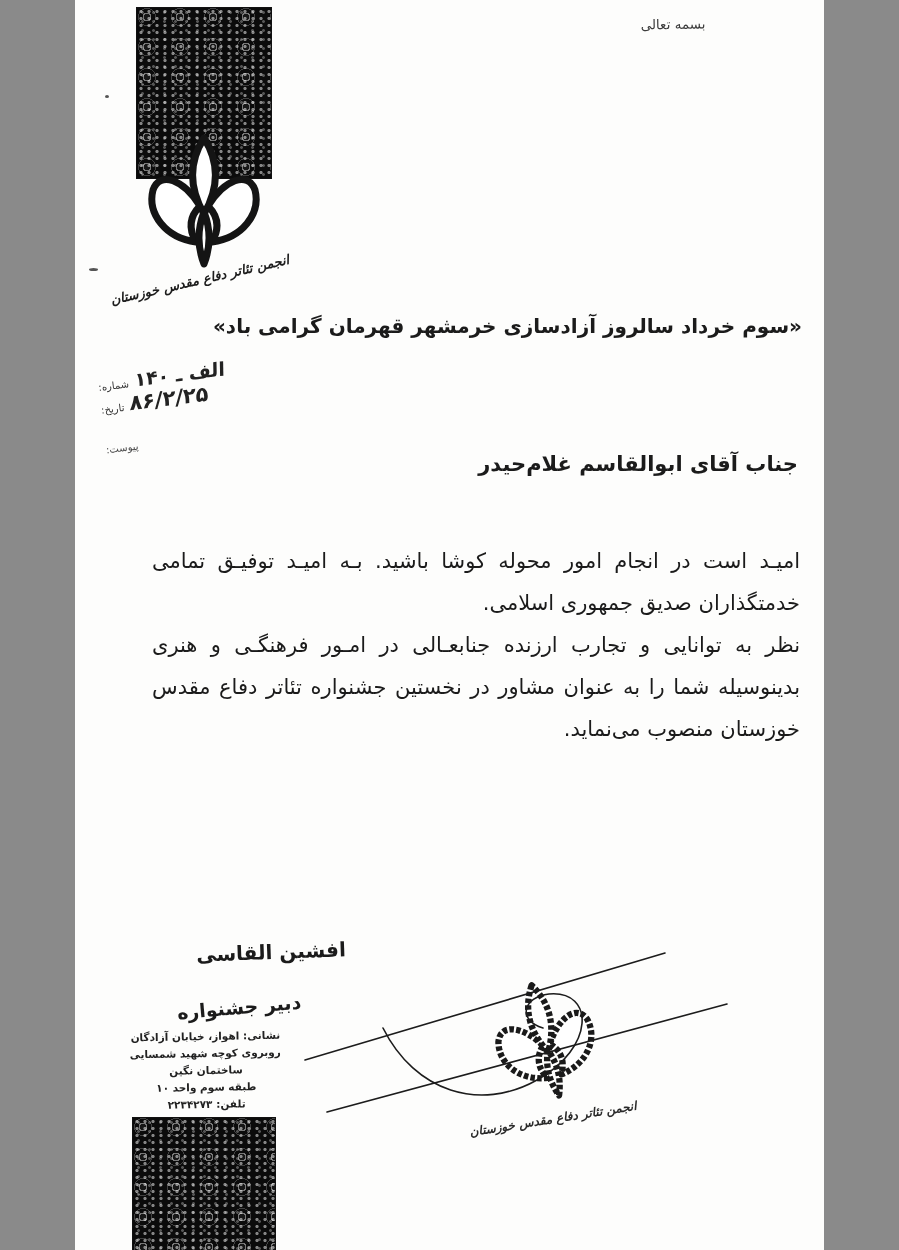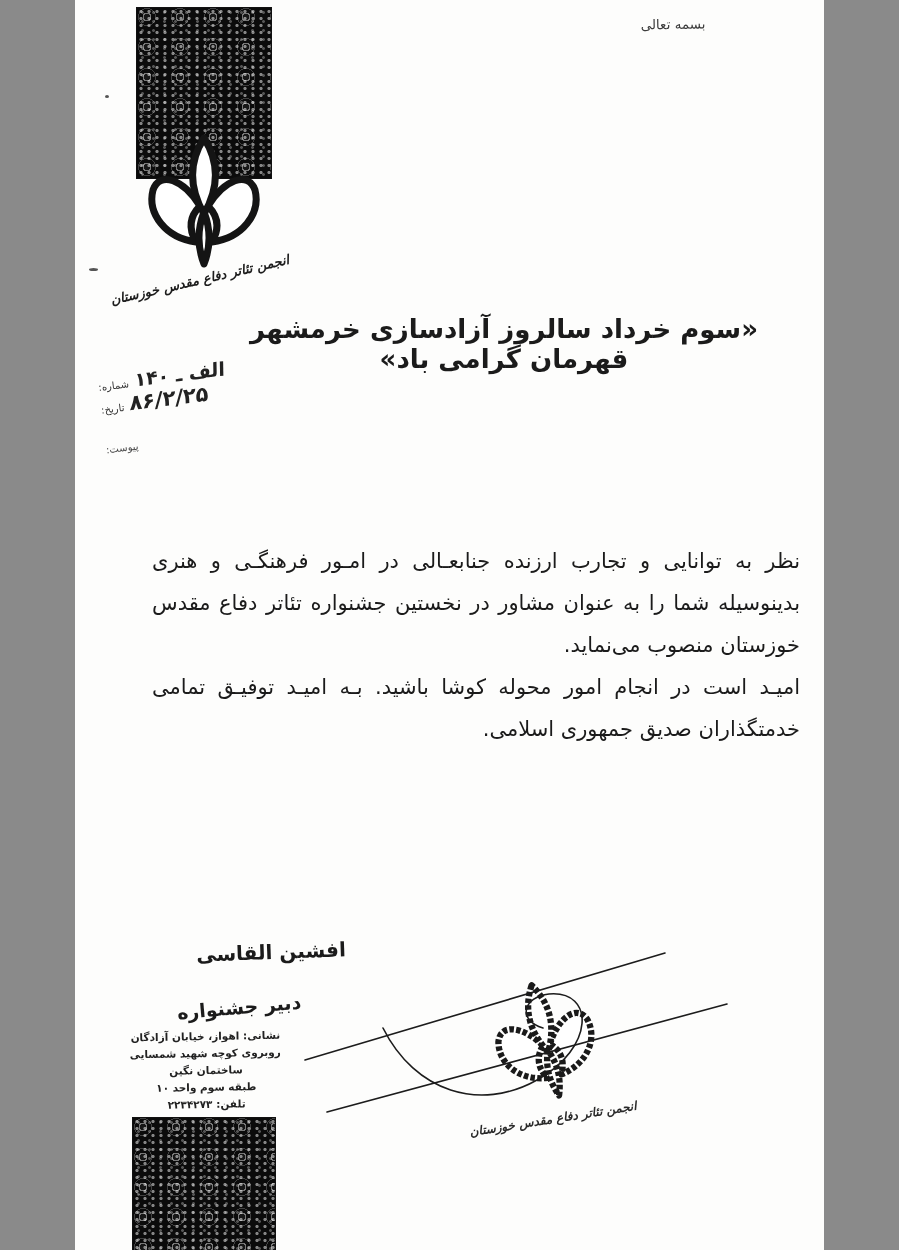--- a/index.html
+++ b/index.html
@@ -60,22 +60,22 @@
   }
 
   
   .bismillah{
     position:absolute;top:16px;left:498px;width:200px;
     text-align:center;font-size:13.5px;color:#3c3c3c;
     direction:rtl;transform:rotate(-1deg);
   }
   .headline{
     position:absolute;top:314px;right:22px;width:596px;
-    direction:rtl;text-align:center;
-    font-size:26px;font-weight:bold;letter-spacing:0.2px;
+    direction:rtl;
+    font-size:20px;font-weight:bold;letter-spacing:0.2px;
   }
 
   
   .ref-block{
     position:absolute;left:26px;top:362px;width:176px;
     direction:rtl;
     transform:rotate(-7deg);
     color:#222;
   }
   .ref-line{display:flex;flex-direction:row-reverse;align-items:baseline;gap:6px;direction:rtl;}
@@ -160,24 +160,25 @@
       <span class="ref-label">تاریخ:</span>
       <span class="ref-value">۸۶/۲/۲۵</span>
     </div>
     <div class="ref-line attachment">
       <span class="ref-label">پیوست:</span>
     </div>
   </div>
 
   <div class="headline">«سوم خرداد سالروز آزادسازی خرمشهر قهرمان گرامی باد»</div>
 
+  <div class="recipient">جناب آقای ابوالقاسم غلام‌حیدر</div>
 
   <div class="body-text">
+    <p>امیـد است در انجام امور محوله کوشا باشید. بـه امیـد توفیـق تمامی خدمتگذاران صدیق جمهوری اسلامی.</p>
     <p>نظر به توانایی و تجارب ارزنده جنابعـالی در امـور فرهنگـی و هنری بدینوسیله شما را به عنوان مشاور در نخستین جشنواره تئاتر دفاع مقدس خوزستان منصوب می‌نماید.</p>
-    <p>امیـد است در انجام امور محوله کوشا باشید. بـه امیـد توفیـق تمامی خدمتگذاران صدیق جمهوری اسلامی.</p>
   </div>
 
   <div class="sig-name">افشین القاسی</div>
   <div class="sig-title">دبیر جشنواره</div>
 
   <svg class="tulip-stamp" viewBox="0 0 120 140">
     <g fill="#ffffff" stroke="#1a1a1a" stroke-width="7" stroke-linejoin="round">
       <path d="M56 72 C40 46 16 36 9 56 C3 80 22 104 52 108 C44 94 46 82 56 72 Z"></path>
       <path d="M64 72 C80 46 104 36 111 56 C117 80 98 104 68 108 C76 94 74 82 64 72 Z"></path>
       <path d="M60 4 C46 26 44 52 60 80 C76 52 74 26 60 4 Z"></path>

